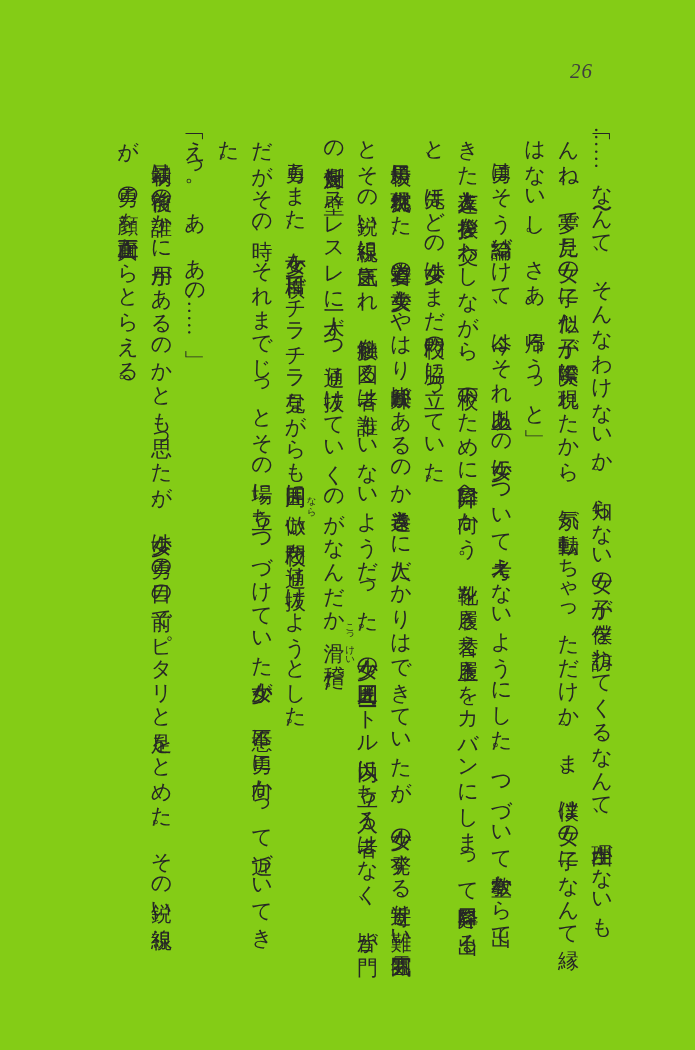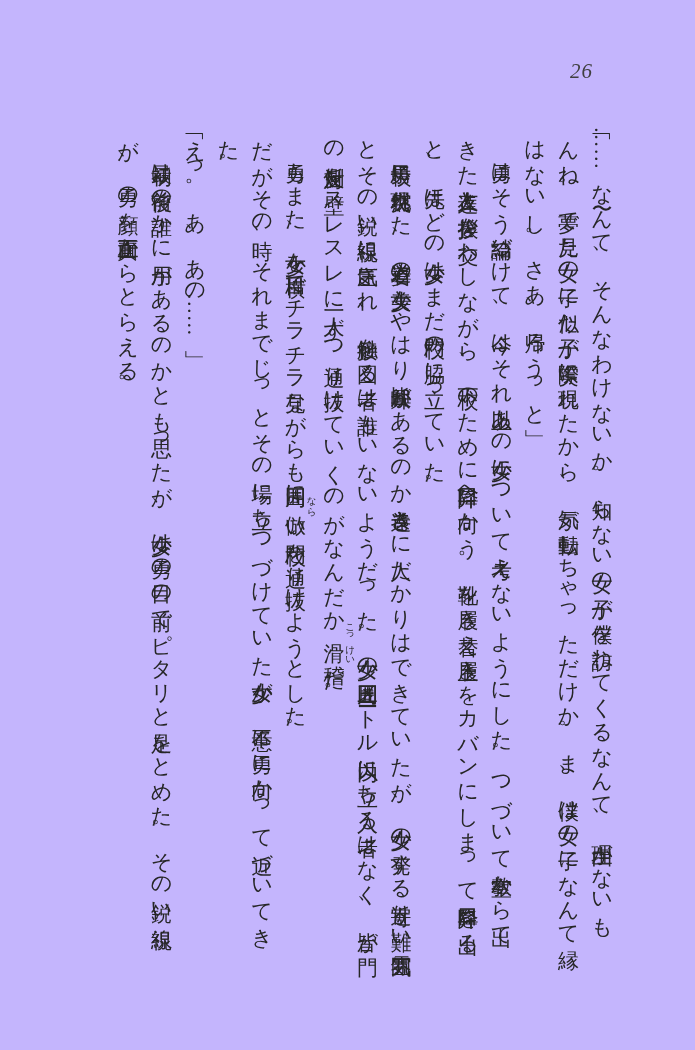--- a/index.html
+++ b/index.html
@@ -10,21 +10,21 @@
     width: 695px;
     height: 1050px;
     background: #ffffff;
     overflow: hidden;
     font-family: "Liberation Serif", "DejaVu Serif", serif;
   }
   .book-page {
     position: relative;
     width: 695px;
     height: 1050px;
-    background: #c4b5fd;
+    background: #84cc16;
   }
   .page-number {
     position: absolute;
     top: 59px;
     right: 102px;
     font-size: 21px;
     font-style: italic;
     letter-spacing: 1px;
     color: #3f3f3f;
   }

